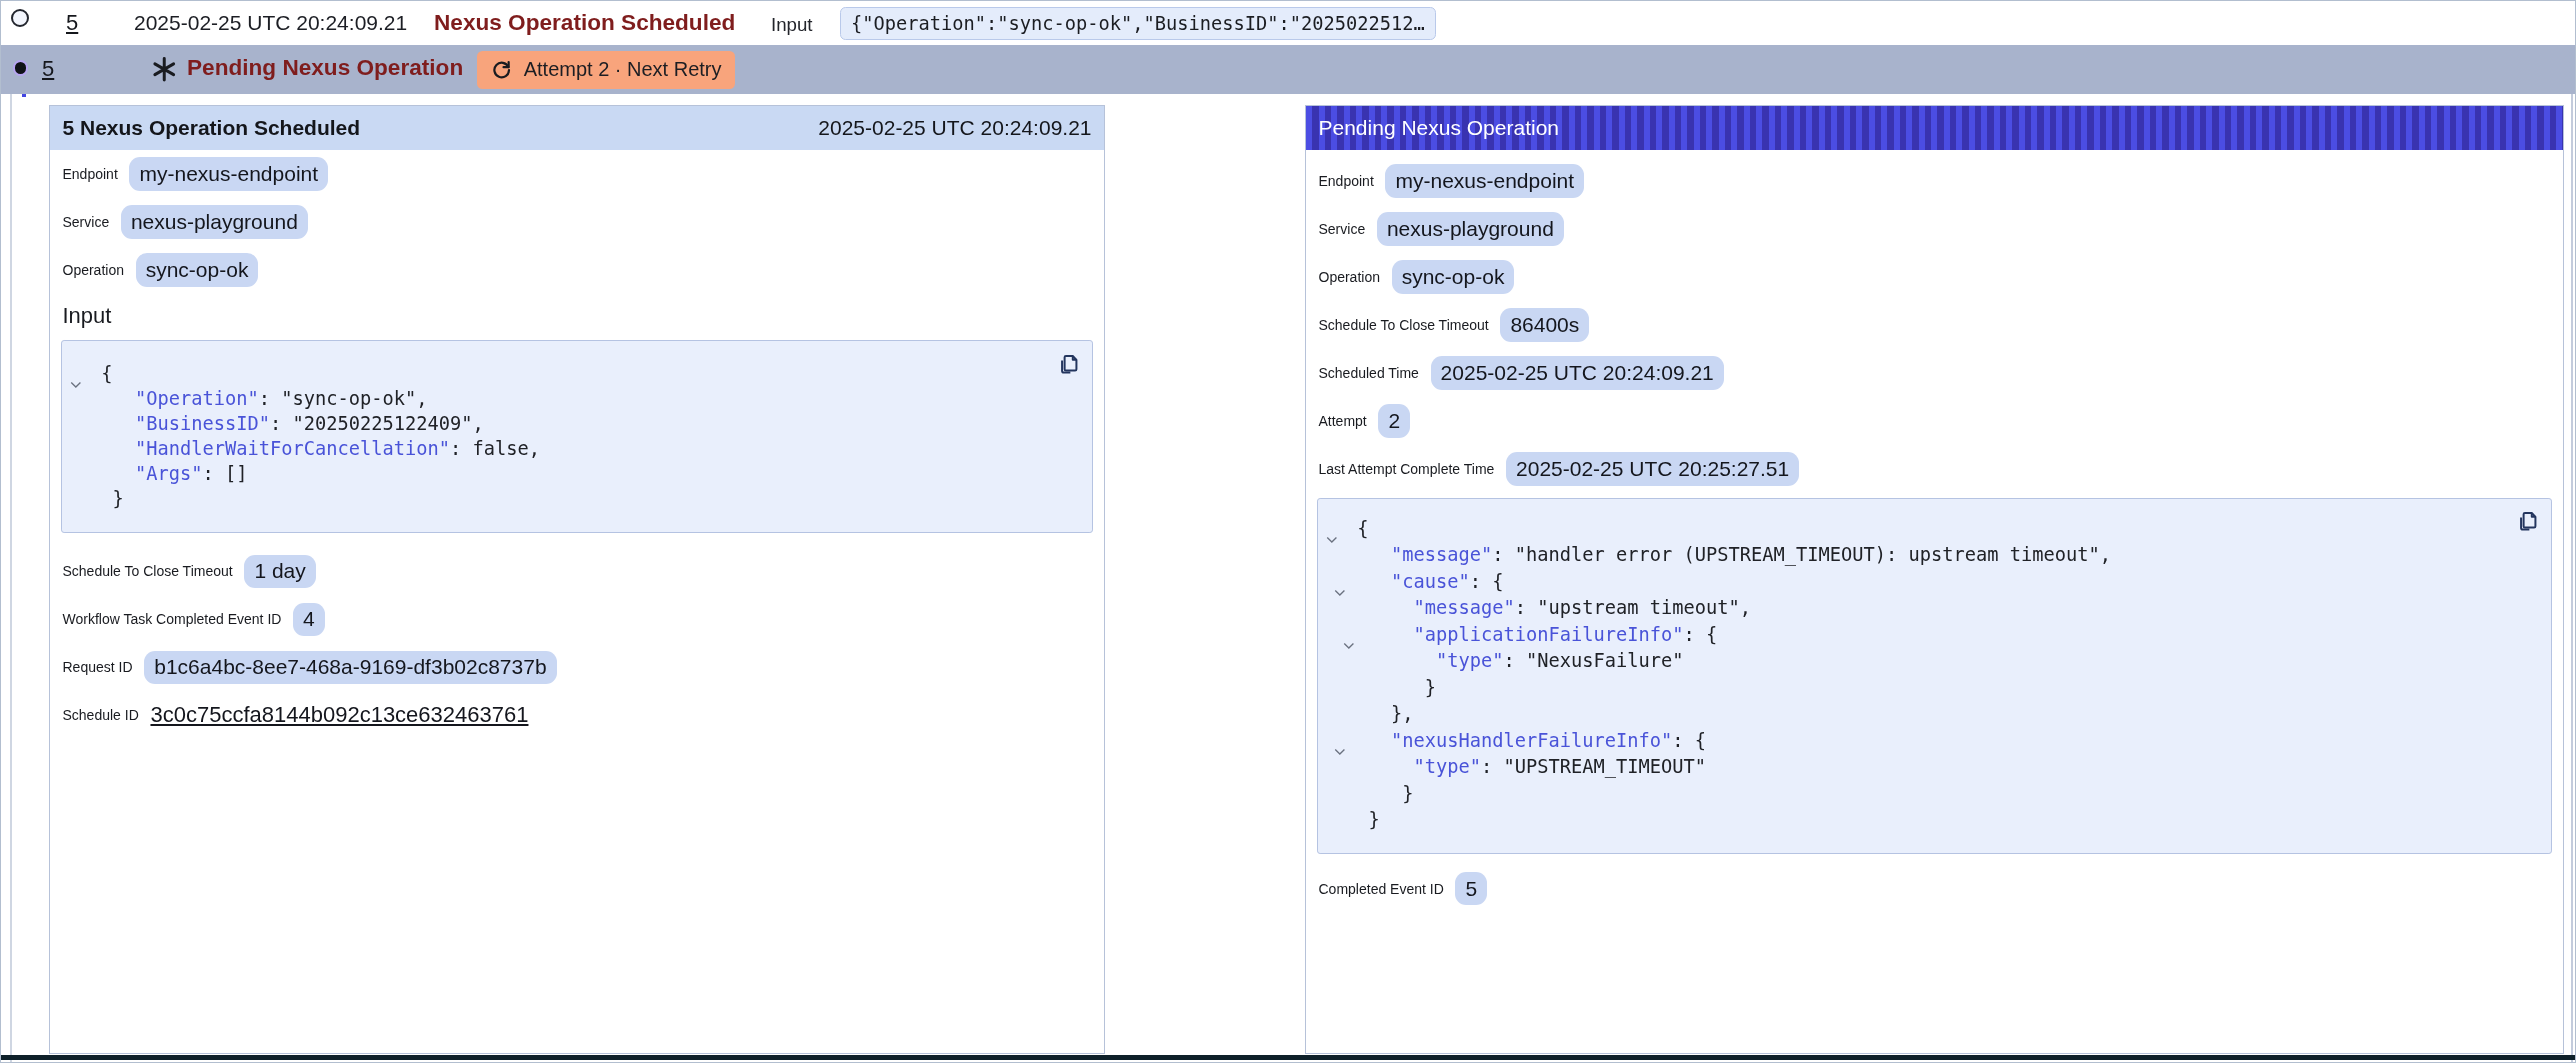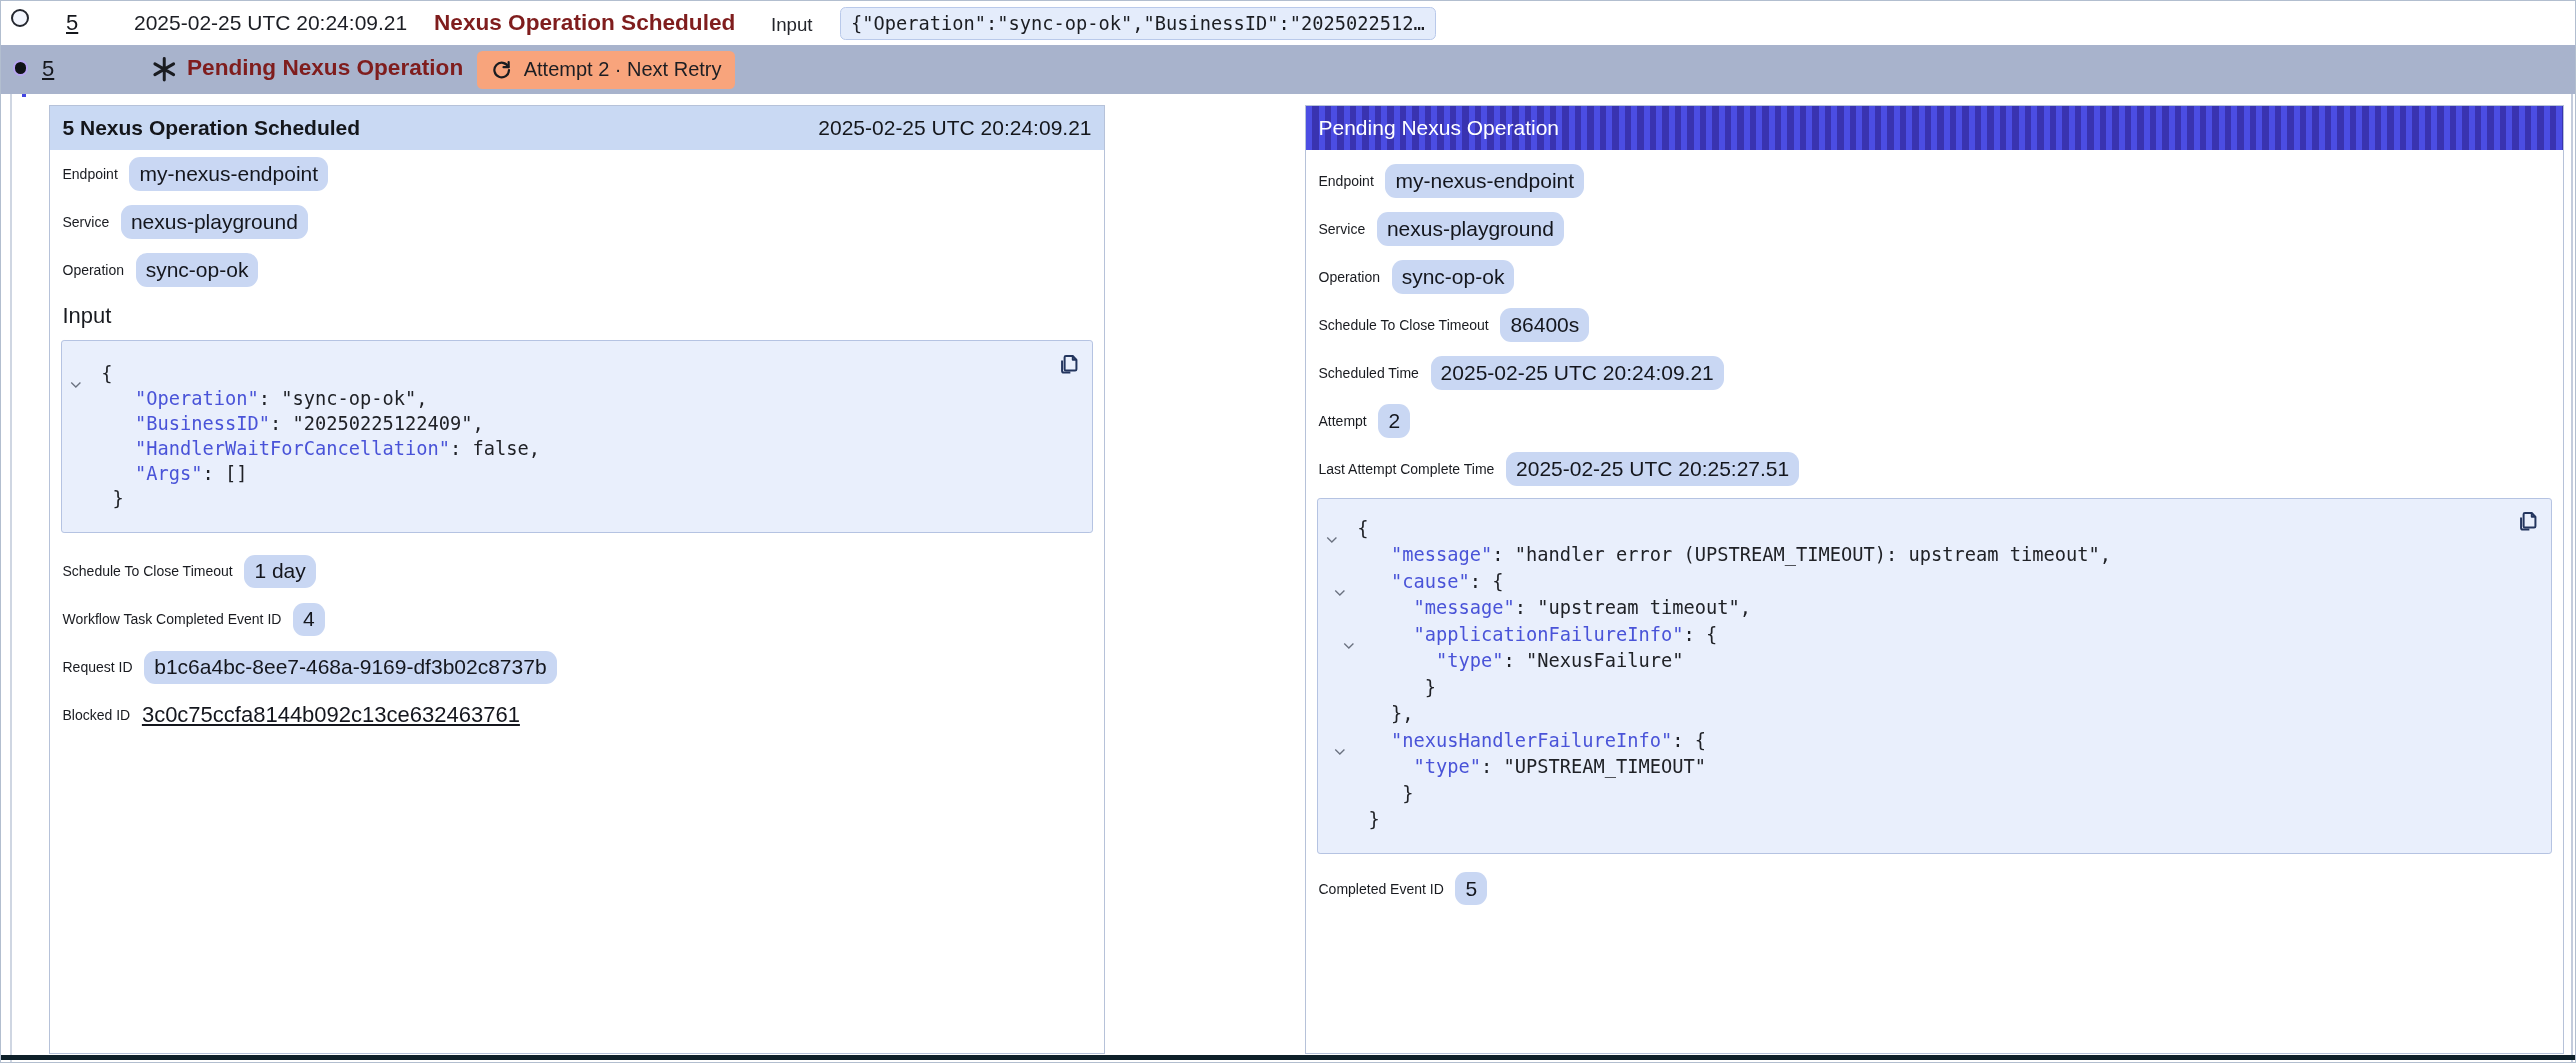--- a/index.html
+++ b/index.html
@@ -162,21 +162,21 @@
         </div>
         <div class="frow">
           <span class="flabel">Workflow Task Completed Event ID</span>
           <span class="fval-badge">4</span>
         </div>
         <div class="frow">
           <span class="flabel">Request ID</span>
           <span class="fval-badge">b1c6a4bc-8ee7-468a-9169-df3b02c8737b</span>
         </div>
         <div class="frow">
-          <span class="flabel">Blocked ID</span>
+          <span class="flabel">Schedule ID</span>
           <span class="fval-link">3c0c75ccfa8144b092c13ce632463761</span>
         </div>
       </div>
   </div>
 
   <div class="panel" id="right-panel">
     <div class="panel-header">
       <span class="ph-title">Pending Nexus Operation</span>
     </div>
     <div class="spacer9"></div>

